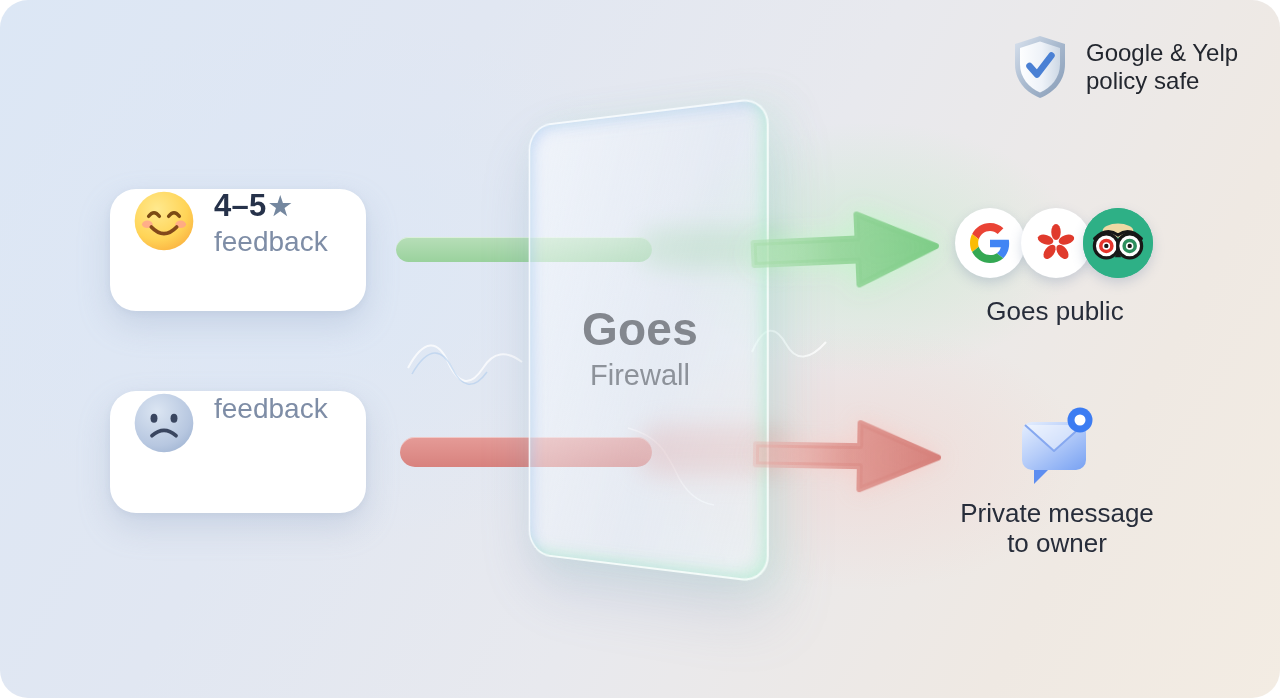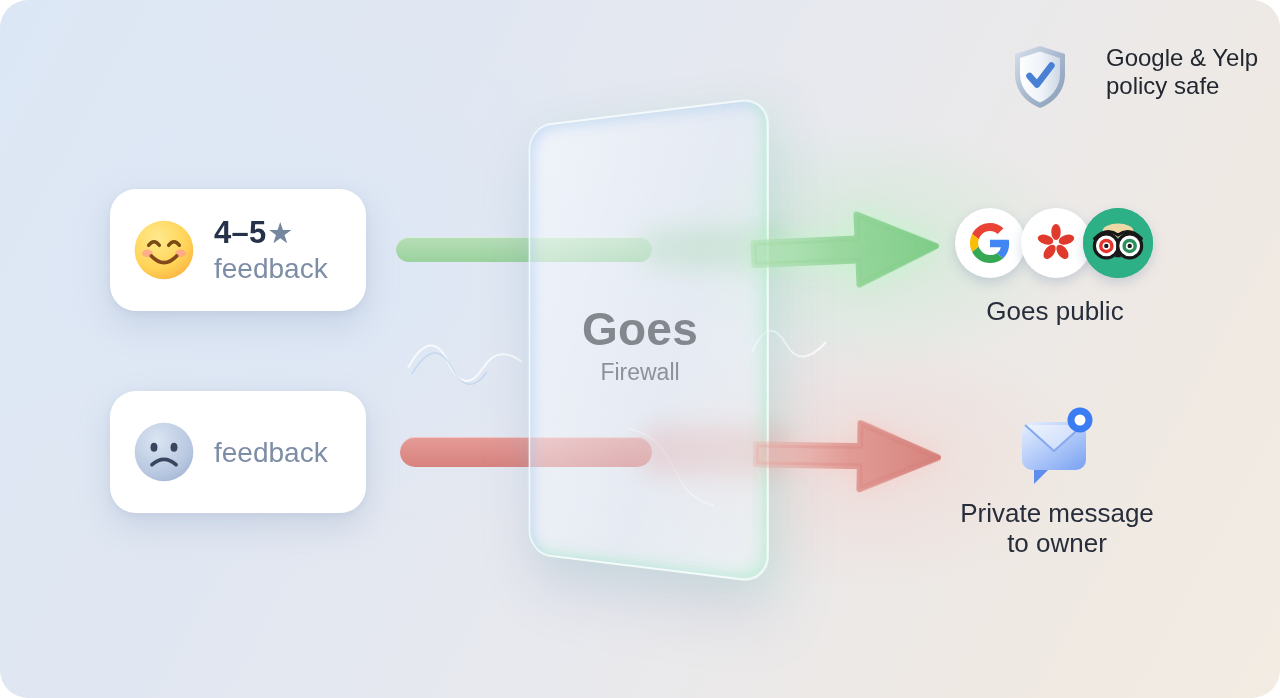--- a/index.html
+++ b/index.html
@@ -15,21 +15,21 @@
       linear-gradient(118deg,#dce7f5 0%,#e1e7f2 30%,#e8e9ee 55%,#efe9e3 82%,#f3ece3 100%);
   }
   
   .wave-layer{position:absolute;left:0;top:0;pointer-events:none;}
 
   
   .card{
     position:absolute;left:110px;width:256px;height:122px;
     background:#ffffff;border-radius:26px;
     box-shadow:0 14px 32px rgba(140,158,190,0.28), 0 2px 6px rgba(140,158,190,0.15);
-    display:flex;align-items:center;
+    display:flex;align-items:flex-start;
   }
   .card.pos{top:189px;}
   .card.neg{top:391px;}
   .emoji-wrap{width:64px;height:64px;margin-left:22px;flex:0 0 auto;}
   .card-text{margin-left:18px;line-height:1.12;}
   .rating-line{font-size:31px;font-weight:700;color:#26324a;letter-spacing:0.2px;}
   .rating-line .star{color:#74879f;font-size:29px;font-weight:400;margin-left:1px;}
   .card-label{font-size:28px;color:#7e8da6;margin-top:2px;}
 
   
@@ -54,21 +54,21 @@
       inset -6px -5px 16px rgba(150,235,186,0.45),
       inset 6px 5px 16px rgba(152,186,244,0.40),
       0 30px 60px rgba(120,140,180,0.22),
       14px 6px 34px rgba(175,240,205,0.25);
     transform:perspective(750px) rotateY(-22deg);
   }
   .firewall-label{
     position:absolute;left:542px;top:304px;width:196px;text-align:center;line-height:1.1;
   }
   .firewall-title{font-size:46px;font-weight:700;color:#83878e;letter-spacing:0.3px;}
-  .firewall-subtitle{font-size:23px;font-weight:400;color:#8d929a;margin-top:5px;}
+  .firewall-subtitle{font-size:29px;font-weight:400;color:#8d929a;margin-top:5px;}
 
   
   .arrow-svg{position:absolute;pointer-events:none;}
   .arrow-green{left:746px;top:198px;transform:rotate(-2.5deg);filter:drop-shadow(0 0 12px rgba(198,244,205,0.95));}
   .arrow-red{left:752px;top:408px;transform:rotate(1deg);filter:drop-shadow(0 0 10px rgba(246,205,200,0.8));}
 
   
   .platform-row{position:absolute;left:955px;top:208px;height:70px;}
   .platform-circle{
     position:absolute;top:0;width:70px;height:70px;border-radius:50%;
@@ -81,21 +81,21 @@
 
   .caption{
     position:absolute;text-align:center;color:#272d3a;font-size:26px;font-weight:500;line-height:1.17;
   }
   .caption-pos{left:930px;top:296px;width:250px;}
   .caption-neg{left:928px;top:498px;width:258px;}
 
   .mail-wrap{position:absolute;left:1014px;top:404px;width:86px;height:94px;}
 
   
-  .badge{position:absolute;left:1010px;top:44px;display:flex;gap:20px;}
+  .badge{position:absolute;left:1010px;top:34px;display:flex;align-items:center;}
   .badge-shield{width:60px;height:66px;flex:0 0 auto;}
   .badge-text{margin-left:16px;font-size:24px;font-weight:500;color:#23272f;line-height:1.15;}
 </style>
 </head>
 <body>
 
 <div class="canvas">
 
   <svg class="wave-layer" width="1280" height="698">
     <path d="M408,368 C424,338 438,340 448,362 C458,384 470,388 483,368 C493,352 506,350 522,362" fill="none" stroke="rgba(255,255,255,0.75)" stroke-width="2"></path>

